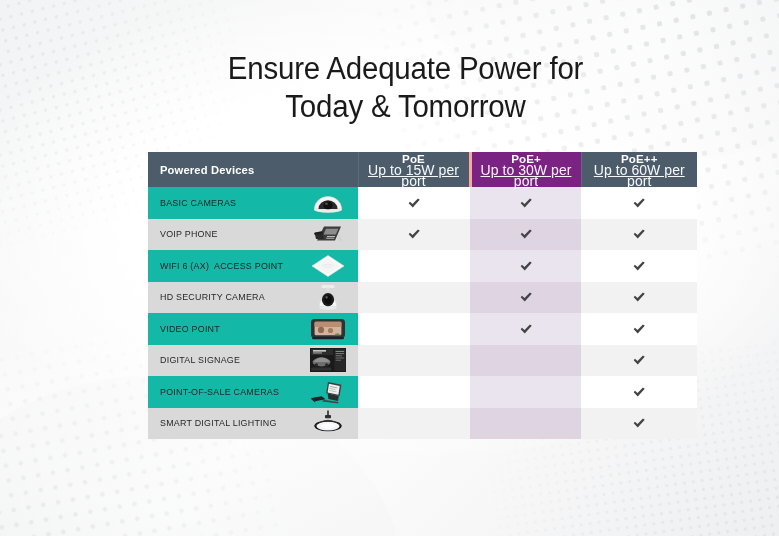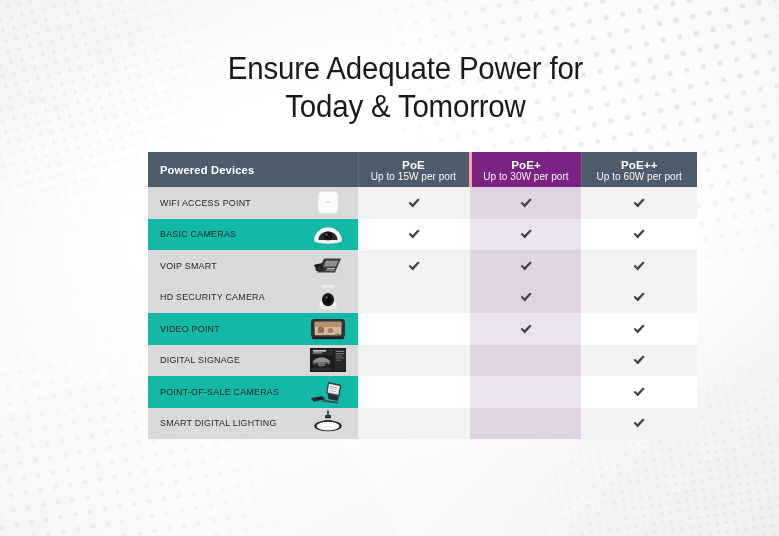--- a/index.html
+++ b/index.html
@@ -161,25 +161,26 @@
   .col-title {
     display: block;
     font-size: 11.6px;
     font-weight: bold;
     line-height: 13px;
     letter-spacing: 0.1px;
   }
 
   .col-sub {
     display: block;
-    font-size: 10px;
+    font-size: 14px;
     font-weight: normal;
     line-height: 11px;
     letter-spacing: 0.05px;
     opacity: 0.96;
+    text-decoration: underline;
   }
 
   tbody tr { height: 31.5px; }
 
   td {
     padding: 0;
     border: none;
     vertical-align: middle;
   }
 
@@ -257,66 +258,66 @@
           <span class="col-title">PoE+</span>
           <span class="col-sub">Up to 30W per port</span>
         </th>
         <th class="th-col">
           <span class="col-title">PoE++</span>
           <span class="col-sub">Up to 60W per port</span>
         </th>
       </tr>
     </thead>
     <tbody id="tbody">
-        <tr class="">
-          <td class="device"><span>WIFI ACCESS POINT</span><span class="thumb"><svg viewBox="0 0 40 27" width="40" height="27">
-                <rect x="10" y="2" width="20" height="22" rx="4" fill="#fbfbfb" stroke="#e3e3e3"></rect>
-                <rect x="17.5" y="12" width="5" height="1.1" rx="0.5" fill="#d2d2d2"></rect>
-              </svg></span></td>
-          <td class="ck"><span class="check"><svg viewBox="0 0 20 20" width="14" height="14" aria-hidden="true">
-                <path d="M2.4 10.2 L4.2 8.2 L7.9 11.6 L15.6 3.4 L18.2 5.3 L8.2 16.3 Z" fill="#444444"></path>
-              </svg></span></td>
-          <td class="ck hl"><span class="check"><svg viewBox="0 0 20 20" width="14" height="14" aria-hidden="true">
-                <path d="M2.4 10.2 L4.2 8.2 L7.9 11.6 L15.6 3.4 L18.2 5.3 L8.2 16.3 Z" fill="#444444"></path>
-              </svg></span></td>
-          <td class="ck"><span class="check"><svg viewBox="0 0 20 20" width="14" height="14" aria-hidden="true">
-                <path d="M2.4 10.2 L4.2 8.2 L7.9 11.6 L15.6 3.4 L18.2 5.3 L8.2 16.3 Z" fill="#444444"></path>
-              </svg></span></td>
-        </tr>
         <tr class="alt">
           <td class="device"><span>BASIC CAMERAS</span><span class="thumb"><svg viewBox="0 0 40 27" width="40" height="27">
                 <ellipse cx="20" cy="20" rx="14" ry="3.2" fill="#eceded"></ellipse>
                 <path d="M6.4 19.4 A13.6 12.4 0 0 1 33.6 19.4 Z" fill="#f4f4f4" stroke="#d8d8d8" stroke-width="0.6"></path>
                 <path d="M10.5 19.4 A9.5 8.6 0 0 1 29.5 19.4 Z" fill="#2b2b2b"></path>
                 <ellipse cx="20" cy="15.8" rx="4.6" ry="4.0" fill="#111"></ellipse>
                 <ellipse cx="18.4" cy="14.3" rx="1.5" ry="1.2" fill="#4a4a4a"></ellipse>
               </svg></span></td>
           <td class="ck"><span class="check"><svg viewBox="0 0 20 20" width="14" height="14" aria-hidden="true">
                 <path d="M2.4 10.2 L4.2 8.2 L7.9 11.6 L15.6 3.4 L18.2 5.3 L8.2 16.3 Z" fill="#444444"></path>
               </svg></span></td>
           <td class="ck hl"><span class="check"><svg viewBox="0 0 20 20" width="14" height="14" aria-hidden="true">
                 <path d="M2.4 10.2 L4.2 8.2 L7.9 11.6 L15.6 3.4 L18.2 5.3 L8.2 16.3 Z" fill="#444444"></path>
               </svg></span></td>
           <td class="ck"><span class="check"><svg viewBox="0 0 20 20" width="14" height="14" aria-hidden="true">
                 <path d="M2.4 10.2 L4.2 8.2 L7.9 11.6 L15.6 3.4 L18.2 5.3 L8.2 16.3 Z" fill="#444444"></path>
               </svg></span></td>
         </tr>
         <tr class="">
-          <td class="device"><span>VOIP SMART</span><span class="thumb"><svg viewBox="0 0 40 27" width="40" height="27">
+          <td class="device"><span>VOIP PHONE</span><span class="thumb"><svg viewBox="0 0 40 27" width="40" height="27">
                 <path d="M9 20 L27 20 L33 6 L16 6 Z" fill="#3c3c3c"></path>
                 <path d="M18 8.2 L30.4 8.2 L27.8 14 L15.6 14 Z" fill="#8d8d8d"></path>
                 <path d="M8 18.6 L16.2 18.6 L14.6 12.2 L6.6 12.2 Z" fill="#2a2a2a"></path>
                 <rect x="6.2" y="11.4" width="8.6" height="2.3" rx="1.1" fill="#1c1c1c" transform="rotate(-12 10.5 12.5)"></rect>
                 <path d="M30.5 13 L35 21 L31 21 Z" fill="#cfd3d6"></path>
                 <rect x="19" y="15.5" width="8" height="1" fill="#bdbdbd"></rect>
                 <rect x="18.2" y="17.2" width="8" height="1" fill="#bdbdbd"></rect>
               </svg></span></td>
           <td class="ck"><span class="check"><svg viewBox="0 0 20 20" width="14" height="14" aria-hidden="true">
                 <path d="M2.4 10.2 L4.2 8.2 L7.9 11.6 L15.6 3.4 L18.2 5.3 L8.2 16.3 Z" fill="#444444"></path>
               </svg></span></td>
+          <td class="ck hl"><span class="check"><svg viewBox="0 0 20 20" width="14" height="14" aria-hidden="true">
+                <path d="M2.4 10.2 L4.2 8.2 L7.9 11.6 L15.6 3.4 L18.2 5.3 L8.2 16.3 Z" fill="#444444"></path>
+              </svg></span></td>
+          <td class="ck"><span class="check"><svg viewBox="0 0 20 20" width="14" height="14" aria-hidden="true">
+                <path d="M2.4 10.2 L4.2 8.2 L7.9 11.6 L15.6 3.4 L18.2 5.3 L8.2 16.3 Z" fill="#444444"></path>
+              </svg></span></td>
+        </tr>
+        <tr class="alt">
+          <td class="device"><span>WIFI 6 (AX)  ACCESS POINT</span><span class="thumb"><svg viewBox="0 0 40 27" width="40" height="27">
+                <path d="M20 3 L36 13.5 L20 24 L4 13.5 Z" fill="#fafbfb" stroke="#e0e2e3" stroke-width="0.7"></path>
+                <path d="M20 5.4 L32.6 13.5 L20 21.6 L7.4 13.5 Z" fill="#f2f4f5" opacity="0.85"></path>
+                <path d="M14 13 q6 -3 12 0" stroke="#e2e5e6" stroke-width="0.8" fill="none"></path>
+                <path d="M16 15 q4 -2 8 0" stroke="#e2e5e6" stroke-width="0.8" fill="none"></path>
+              </svg></span></td>
+          <td class="ck"></td>
           <td class="ck hl"><span class="check"><svg viewBox="0 0 20 20" width="14" height="14" aria-hidden="true">
                 <path d="M2.4 10.2 L4.2 8.2 L7.9 11.6 L15.6 3.4 L18.2 5.3 L8.2 16.3 Z" fill="#444444"></path>
               </svg></span></td>
           <td class="ck"><span class="check"><svg viewBox="0 0 20 20" width="14" height="14" aria-hidden="true">
                 <path d="M2.4 10.2 L4.2 8.2 L7.9 11.6 L15.6 3.4 L18.2 5.3 L8.2 16.3 Z" fill="#444444"></path>
               </svg></span></td>
         </tr>
         <tr class="">
           <td class="device"><span>HD SECURITY CAMERA</span><span class="thumb"><svg viewBox="0 0 40 27" width="40" height="27">
                 <rect x="13.5" y="1.5" width="13" height="3" rx="1.2" fill="#ededed"></rect>

